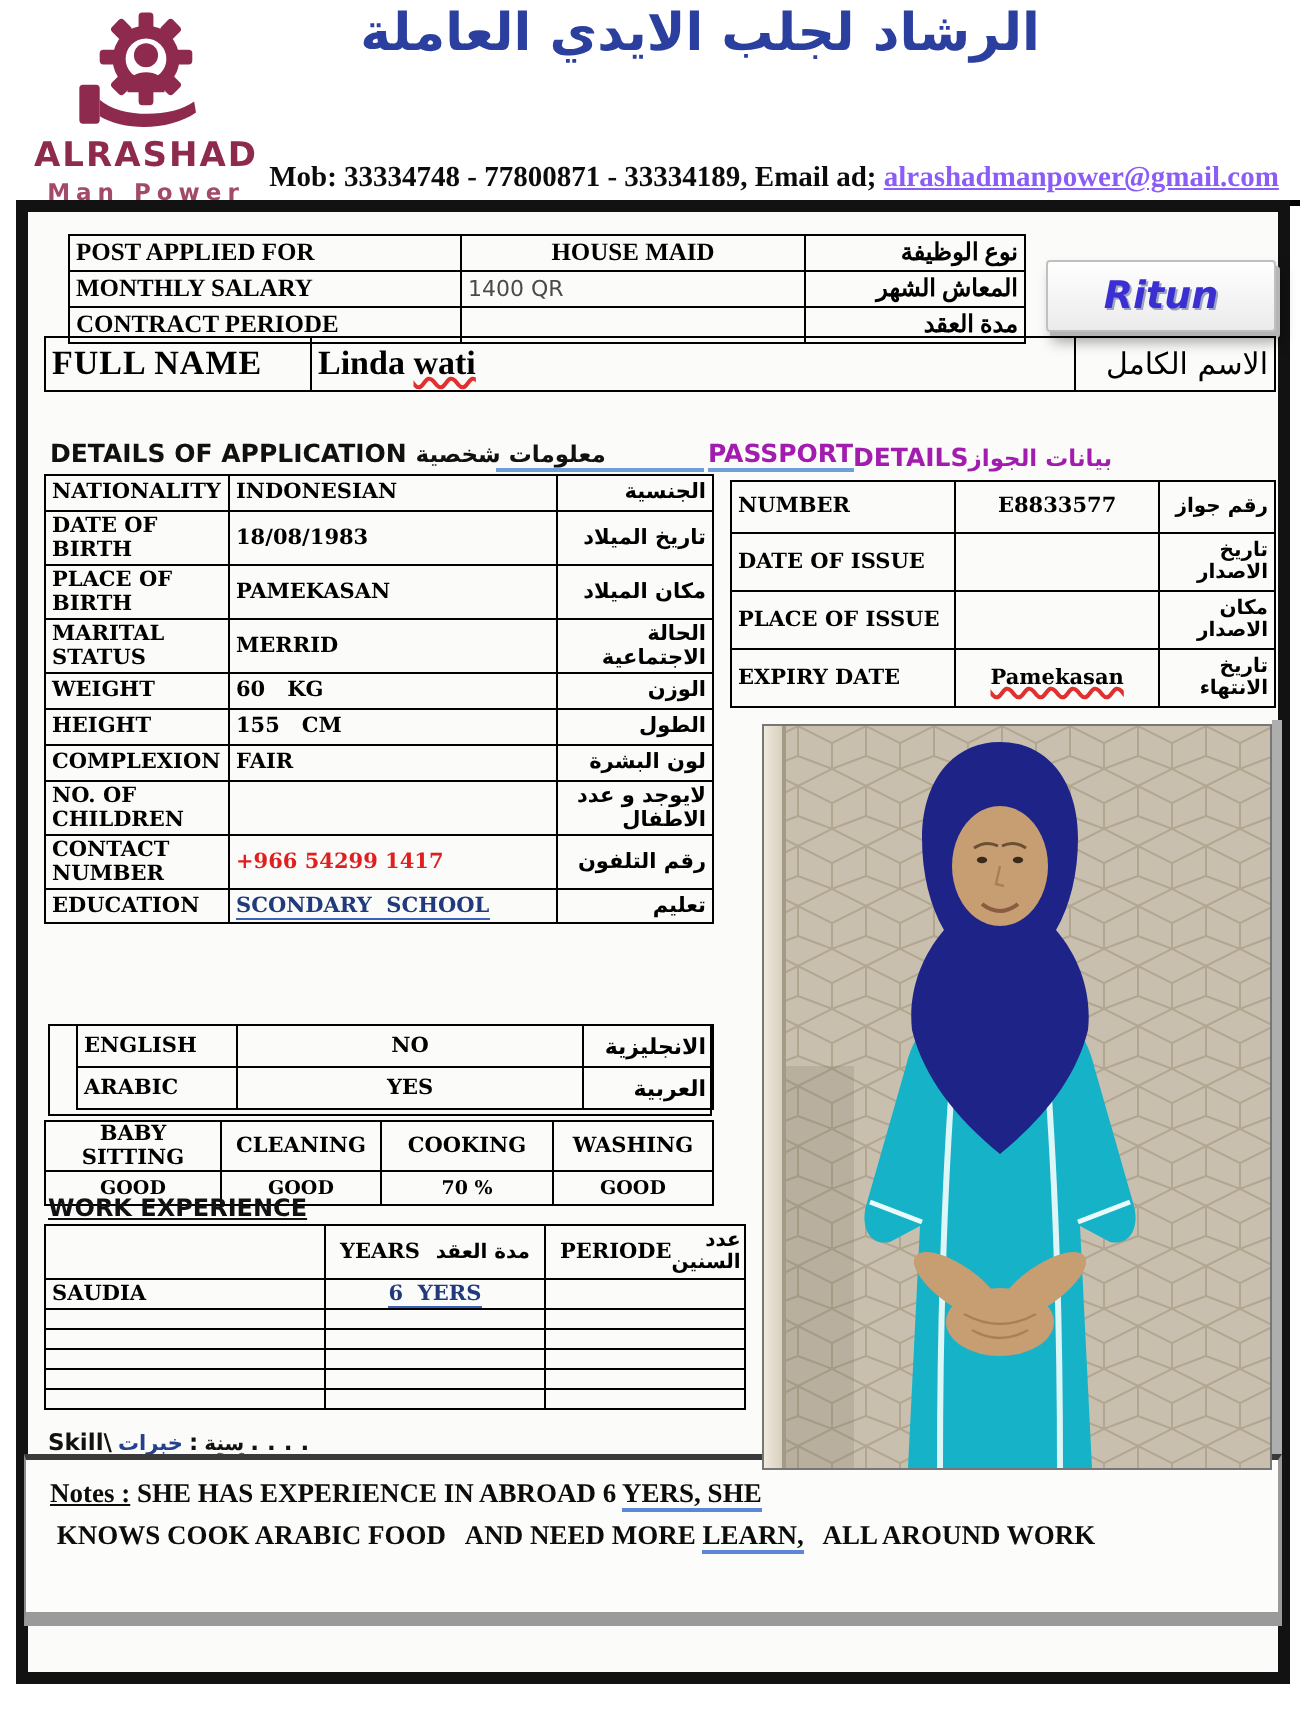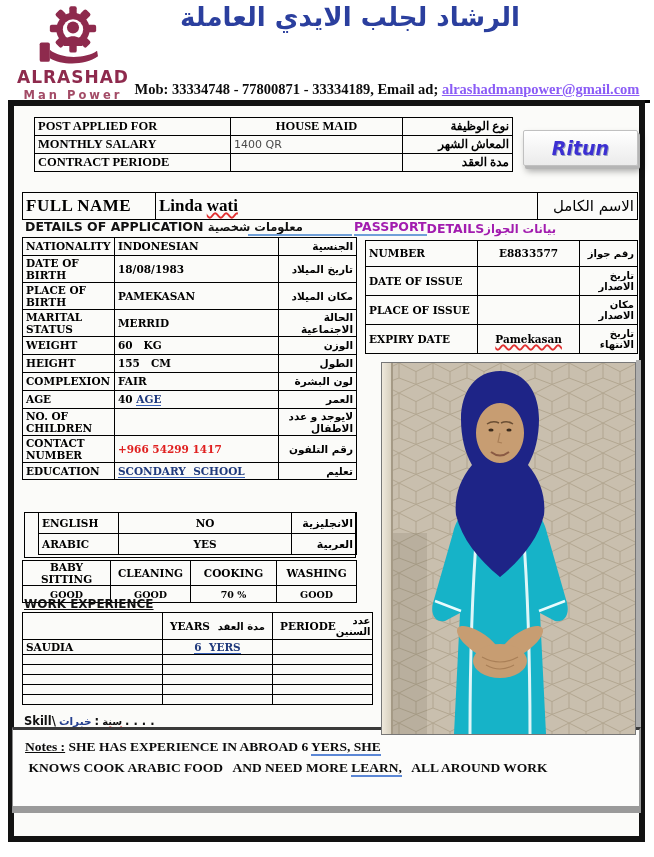--- a/index.html
+++ b/index.html
@@ -34,21 +34,21 @@
   .jobtbl .val-g{font-family:"DejaVu Sans",sans-serif;font-weight:normal;color:#4a4a4a;font-size:11px;}
   .jobtbl .arc{text-align:right;font-size:12px;}
 
   .stamp{left:523px;top:130px;width:113px;height:34px;display:flex;align-items:center;justify-content:center;
          background:linear-gradient(#ffffff,#ebebeb);border:1px solid #c0c0c0;border-radius:2px;
          box-shadow:2px 3px 0 #b5b5b5,3px 5px 7px rgba(0,0,0,.35);
          color:#3c2fd2;font-family:"DejaVu Sans",sans-serif;font-style:italic;font-weight:bold;font-size:19px;
          text-shadow:1px 1px 0 #9aa3c0;}
 
   
-  .fntbl{left:22px;top:192px;width:615px;padding-left:13px;}
+  .fntbl{left:22px;top:168px;width:615px;padding-left:13px;}
   .fntbl td{height:26px;}
   .fn-label{font-family:"Liberation Serif",serif;font-weight:bold;font-size:17px;letter-spacing:.5px;}
   .fn-val{font-family:"Liberation Serif",serif;font-weight:bold;font-size:17px;}
   .fn-ar{text-align:right;font-size:15px;}
   .wavy-red{text-decoration-line:underline;text-decoration-style:wavy;text-decoration-color:#e03131;text-decoration-thickness:1.5px;}
 
   
   .sec-left{left:25px;top:219px;font-family:"DejaVu Sans",sans-serif;font-weight:bold;font-size:12.5px;color:#111;}
   .sec-ar{font-weight:bold;font-size:11.5px;}
   .sec-right{left:248px;top:219px;font-family:"DejaVu Sans",sans-serif;font-weight:bold;font-size:12.5px;color:#a21caf;
@@ -237,25 +237,20 @@
     <tr class="r18">
           <td>HEIGHT</td>
           <td class="pre">155   CM</td>
           <td class="arc ar">الطول</td>
         </tr>
     <tr class="r18">
           <td>COMPLEXION</td>
           <td class="pre">FAIR</td>
           <td class="arc ar">لون البشرة</td>
         </tr>
-    <tr class="r18">
-      <td>AGE</td>
-      <td><span>40 </span><span class="blulink">AGE</span></td>
-      <td class="arc ar">العمر</td>
-    </tr>
     <tr class="r27">
           <td>NO. OF CHILDREN</td>
           <td></td>
           <td class="arc ar">لايوجد و عدد الاطفال</td>
         </tr>
     <tr class="r27">
           <td>CONTACT NUMBER</td>
           <td class="red pre">+966 54299 1417</td>
           <td class="arc ar">رقم التلفون</td>
         </tr>

